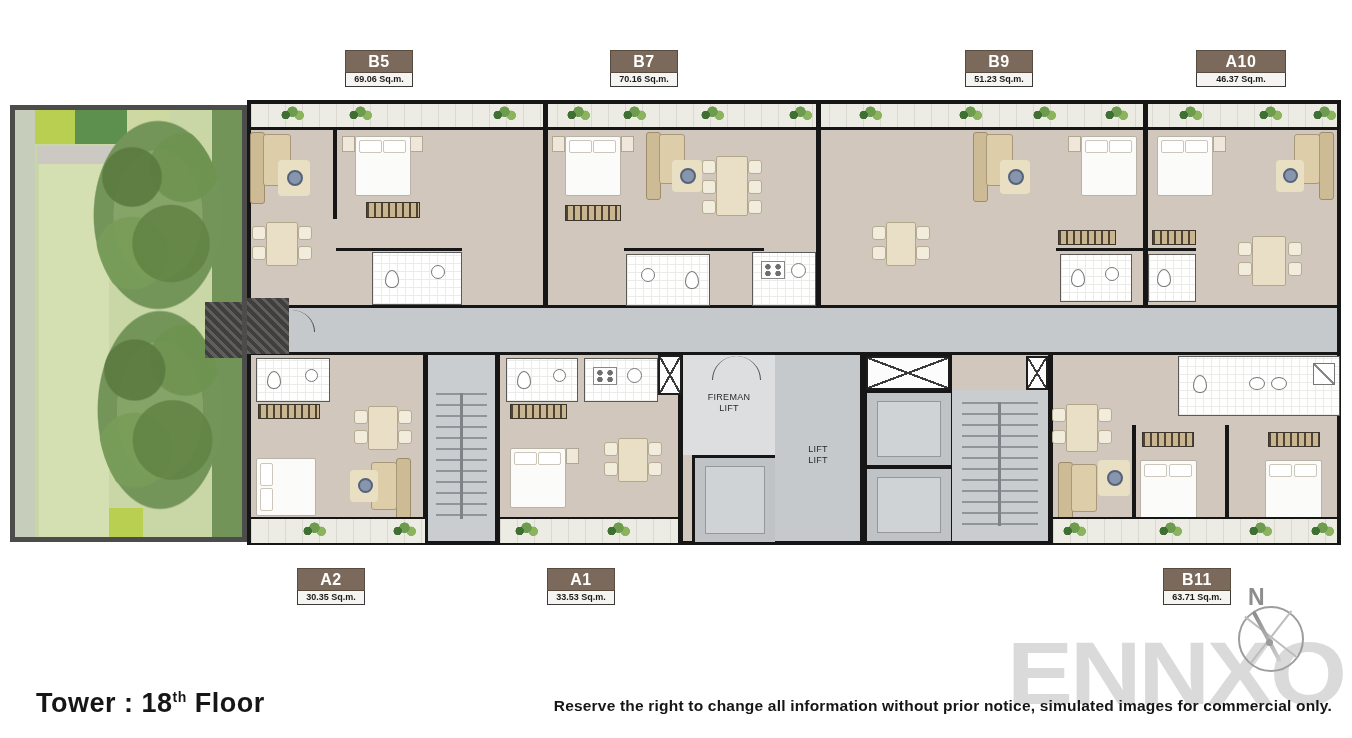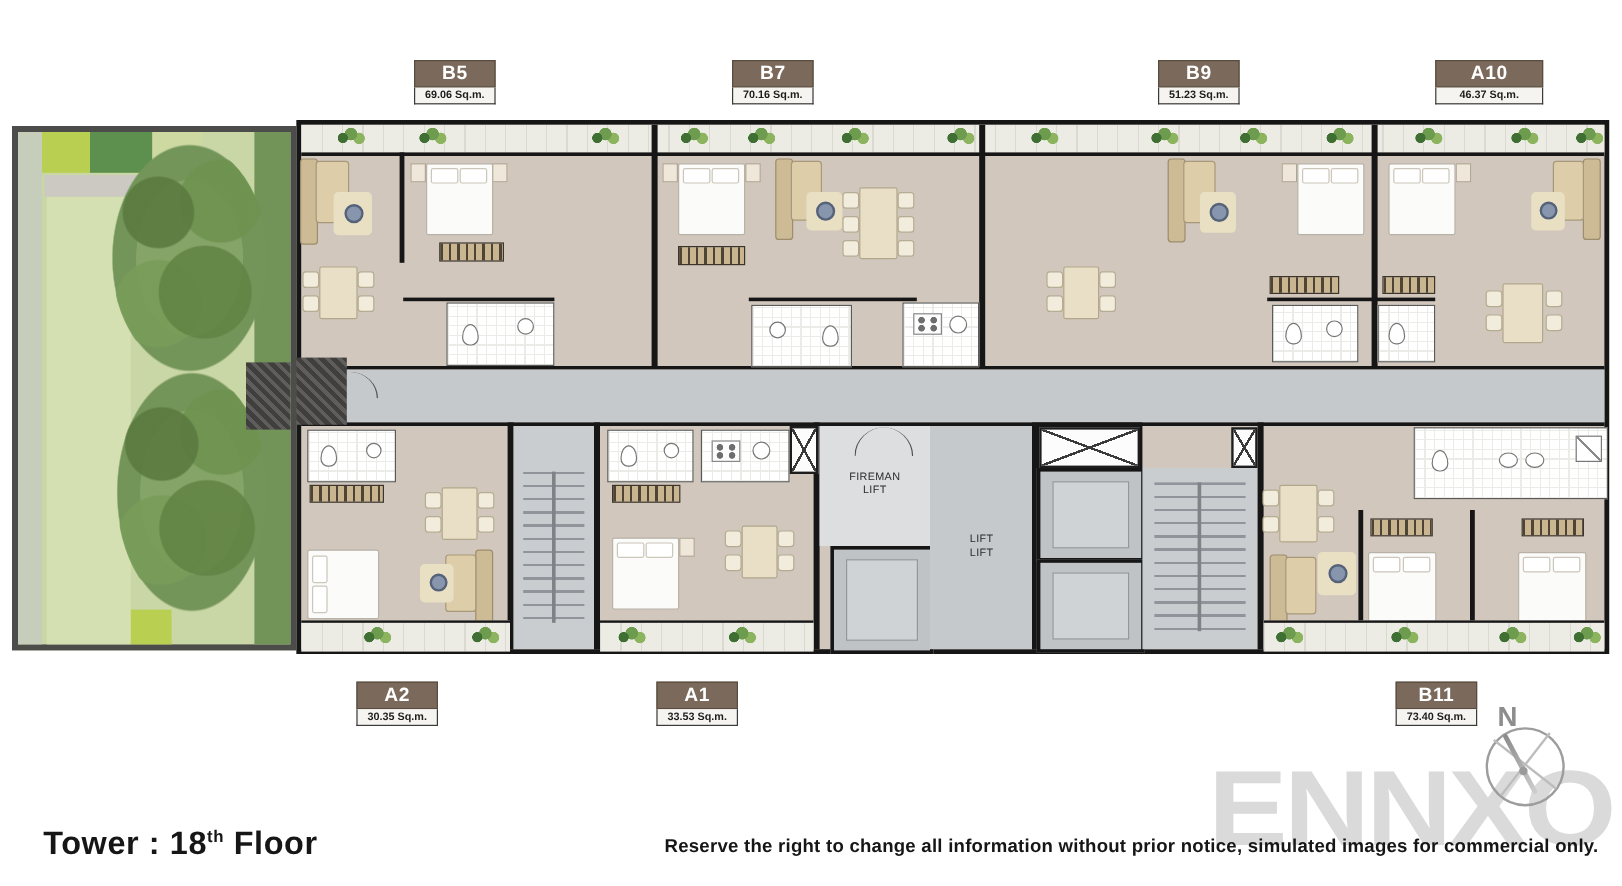--- a/index.html
+++ b/index.html
@@ -361,21 +361,21 @@
   <div class="ulabel" style="left:297px;top:568px;">
     <div class="uhead">A2</div>
     <div class="uarea">30.35 Sq.m.</div>
   </div>
   <div class="ulabel" style="left:547px;top:568px;">
     <div class="uhead">A1</div>
     <div class="uarea">33.53 Sq.m.</div>
   </div>
   <div class="ulabel" style="left:1163px;top:568px;">
     <div class="uhead">B11</div>
-    <div class="uarea">73.40 Sq.m.</div>
+    <div class="uarea">63.71 Sq.m.</div>
   </div>
 
   <div id="watermark">ENNXO</div>
 
   <div id="compass">
     <div class="n">N</div>
     <div class="circ"></div>
     <div class="cl" style="transform:rotate(38deg);"></div>
     <div class="cl" style="transform:rotate(-52deg);"></div>
     <div class="needle"></div>

